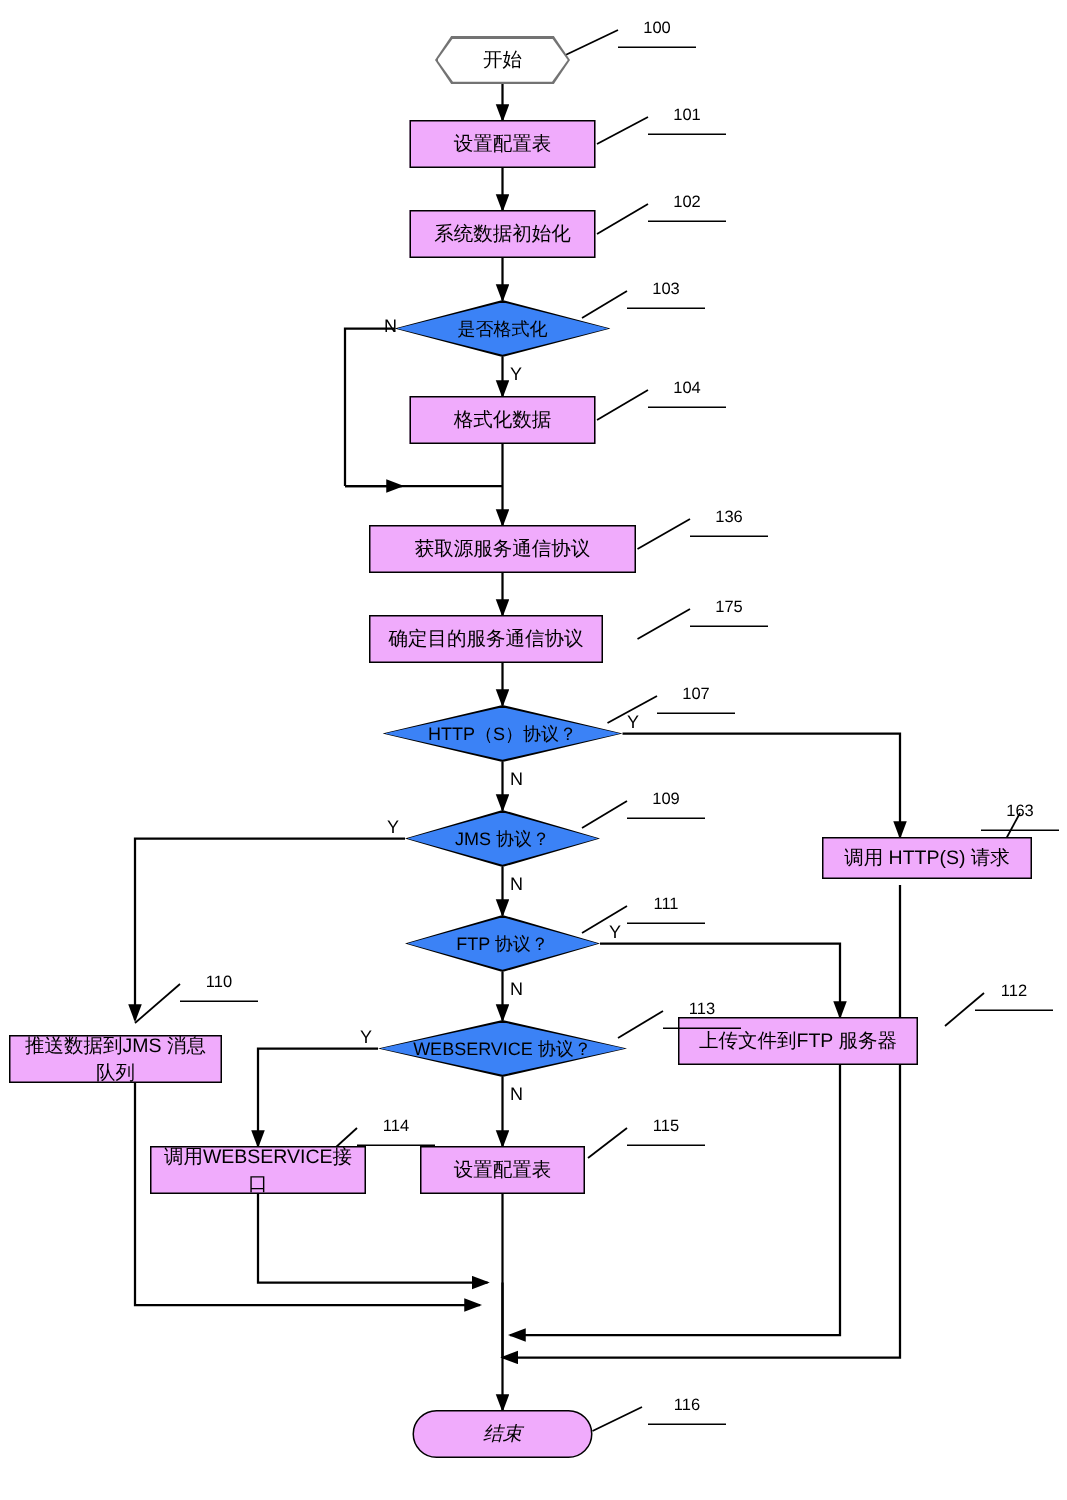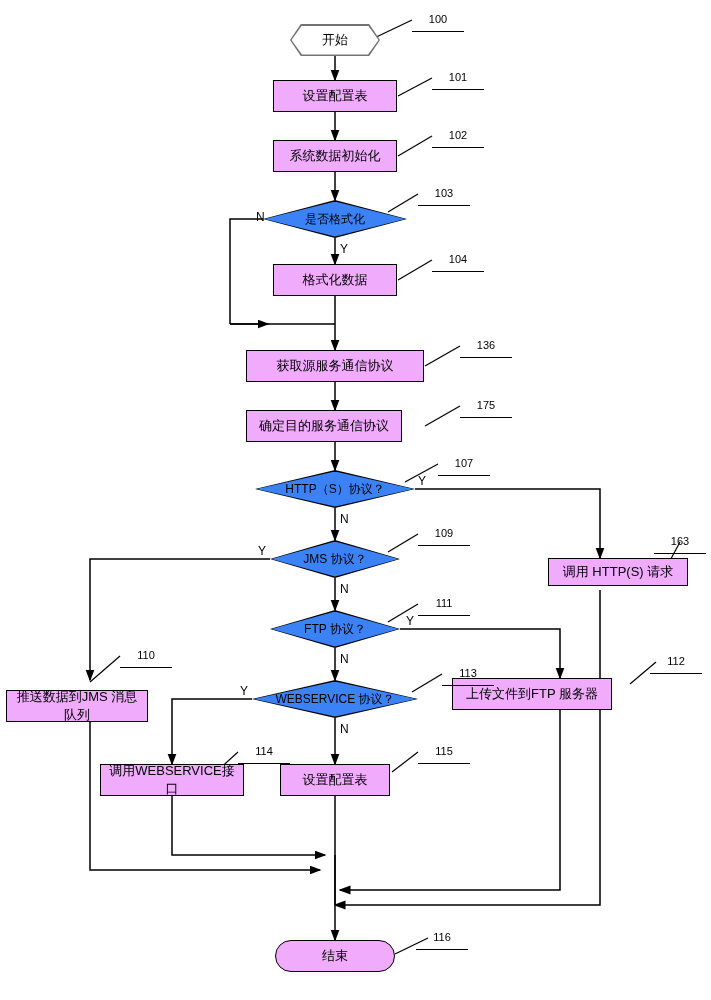--- a/index.html
+++ b/index.html
@@ -16,20 +16,21 @@
       border: 1.5px solid #000;
       background: #f0abfc;
       display: flex;
       align-items: center;
       justify-content: center;
       text-align: center;
       padding: 4px 8px;
     }
     .terminator {
       border-radius: 16px;
+      font-style: italic;
     }
     .hexagon {
       position: absolute;
       clip-path: polygon(12% 0, 88% 0, 100% 50%, 88% 100%, 12% 100%, 0 50%);
       border: none;
       background: #737373;
       padding: 0;
     }
     .hexagon-inner {
       position: absolute;
@@ -222,13 +223,13 @@
 <div class="callout underline-only" style="left:460px;top:392px">175</div>
 <div class="callout underline-only" style="left:438px;top:450px">107</div>
 <div class="callout underline-only" style="left:654px;top:528px">163</div>
 <div class="callout underline-only" style="left:418px;top:520px">109</div>
 <div class="callout underline-only" style="left:120px;top:642px">110</div>
 <div class="callout underline-only" style="left:418px;top:590px">111</div>
 <div class="callout underline-only" style="left:650px;top:648px">112</div>
 <div class="callout underline-only" style="left:442px;top:660px">113</div>
 <div class="callout underline-only" style="left:238px;top:738px">114</div>
 <div class="callout underline-only" style="left:418px;top:738px">115</div>
-<div class="callout underline-only" style="left:416px;top:924px">116</div>
+<div class="callout underline-only" style="left:432px;top:924px">116</div>
 
 </body></html>

